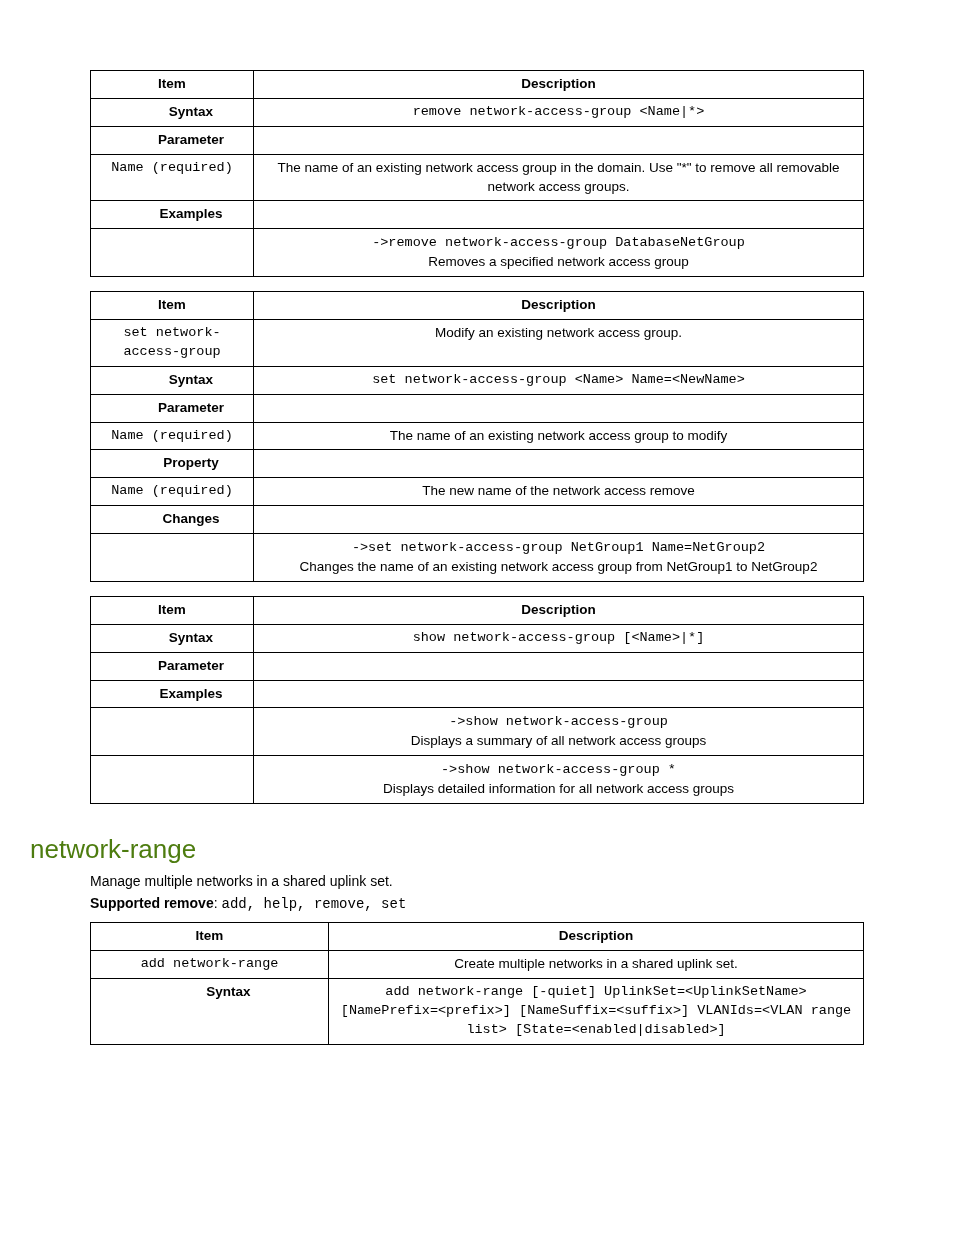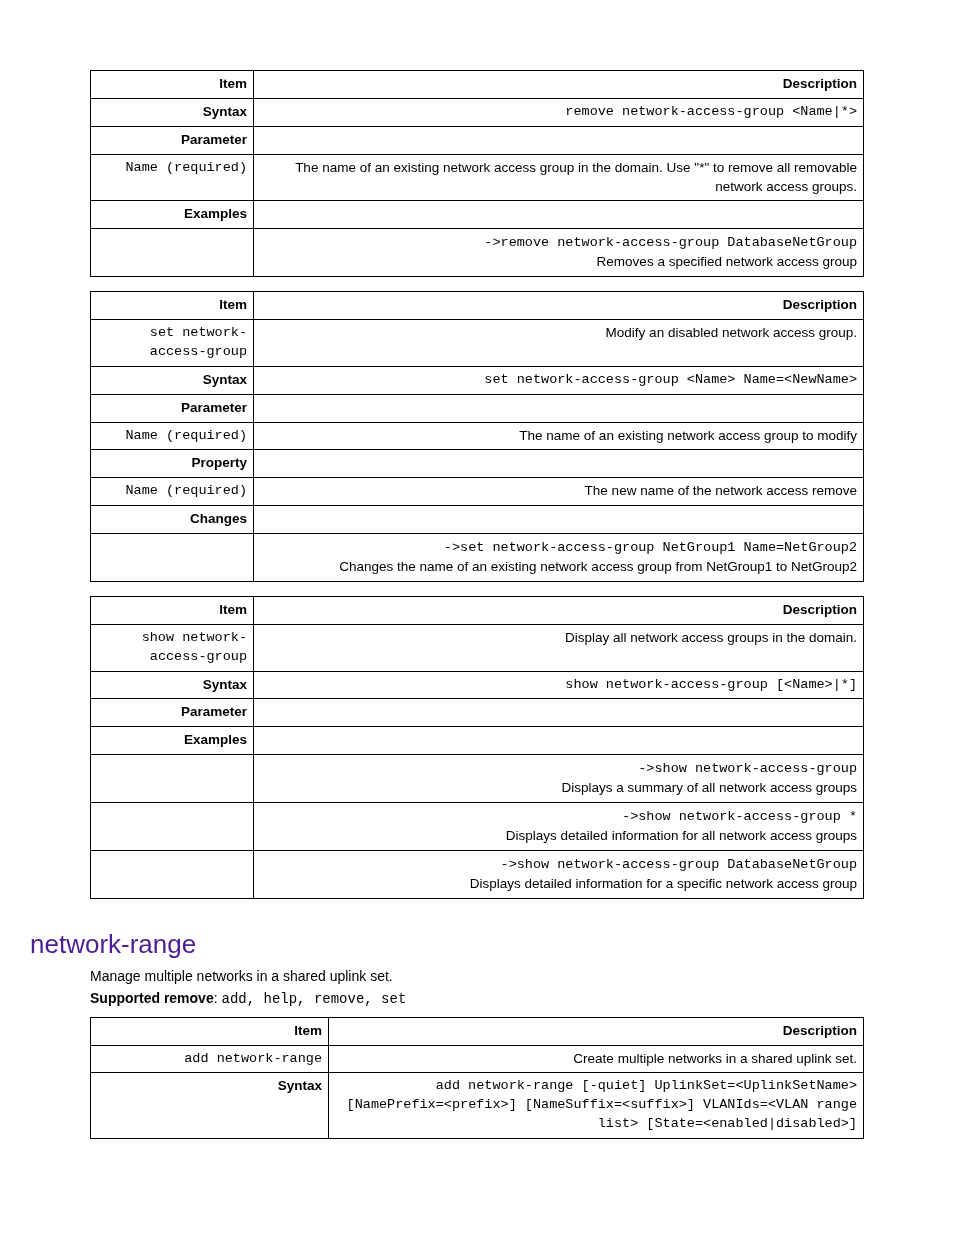--- a/index.html
+++ b/index.html
@@ -14,33 +14,33 @@
   }
   table {
     border-collapse: collapse;
     width: 100%;
     margin-bottom: 14px;
   }
   td, th {
     border: 1px solid #000;
     padding: 4px 6px;
     vertical-align: top;
-    text-align: right;
+    text-align: center;
     font-size: 13.5px;
     line-height: 1.4;
   }
   .col-item { width: 150px; }
   .col-item-wide { width: 225px; }
   .hdr { font-weight: bold; }
   .section-label { font-weight: bold; padding-left: 44px; }
   .mono { font-family: "Courier New", Courier, monospace; white-space: pre-wrap; margin-top: 20px; }
   h2 {
     font-family: Arial, Helvetica, sans-serif;
     font-weight: normal;
-    color: #4c1d95;
+    color: #4d7c0f;
     font-size: 26px;
     margin: 30px 0 8px -60px;
   }
   .intro { margin: 4px 0 6px 0; }
   .supported { margin: 4px 0 10px 0; }
   .supported .label { font-weight: bold; }
 </style>
 </head>
 <body>
 
@@ -77,21 +77,21 @@
   </table>
 
 <table>
   <tbody>
       <tr>
     <td class="col-item hdr">Item</td>
     <td class="hdr">Description</td>
   </tr>
   <tr>
     <td class="mono">set network-access-group</td>
-    <td>Modify an disabled network access group.</td>
+    <td>Modify an existing network access group.</td>
   </tr>
   <tr>
     <td class="section-label">Syntax</td>
     <td class="mono">set network-access-group &lt;Name&gt; Name=&lt;NewName&gt;</td>
   </tr>
   <tr>
     <td class="section-label">Parameter</td>
     <td></td>
   </tr>
   <tr>
@@ -120,24 +120,20 @@
 </tbody>
   </table>
 
 <table>
   <tbody>
       <tr>
     <td class="col-item hdr">Item</td>
     <td class="hdr">Description</td>
   </tr>
   <tr>
-    <td class="mono">show network-access-group</td>
-    <td>Display all network access groups in the domain.</td>
-  </tr>
-  <tr>
     <td class="section-label">Syntax</td>
     <td class="mono">show network-access-group [&lt;Name&gt;|*]</td>
   </tr>
   <tr>
     <td class="section-label">Parameter</td>
     <td></td>
   </tr>
   <tr>
     <td class="section-label">Examples</td>
     <td></td>
@@ -147,27 +143,20 @@
     <td>
       <span class="mono">-&gt;show network-access-group</span><br>
       <span>Displays a summary of all network access groups</span>
     </td>
   </tr>
   <tr>
     <td></td>
     <td>
       <span class="mono">-&gt;show network-access-group *</span><br>
       <span>Displays detailed information for all network access groups</span>
-    </td>
-  </tr>
-  <tr>
-    <td></td>
-    <td>
-      <span class="mono">-&gt;show network-access-group DatabaseNetGroup</span><br>
-      <span>Displays detailed information for a specific network access group</span>
     </td>
   </tr>
 </tbody>
   </table>
 
 <h2>network-range</h2>
 <p class="intro">Manage multiple networks in a shared uplink set.</p>
 <p class="supported">
   <span class="label">Supported remove</span>:
   <span class="mono">add, help, remove, set</span>

